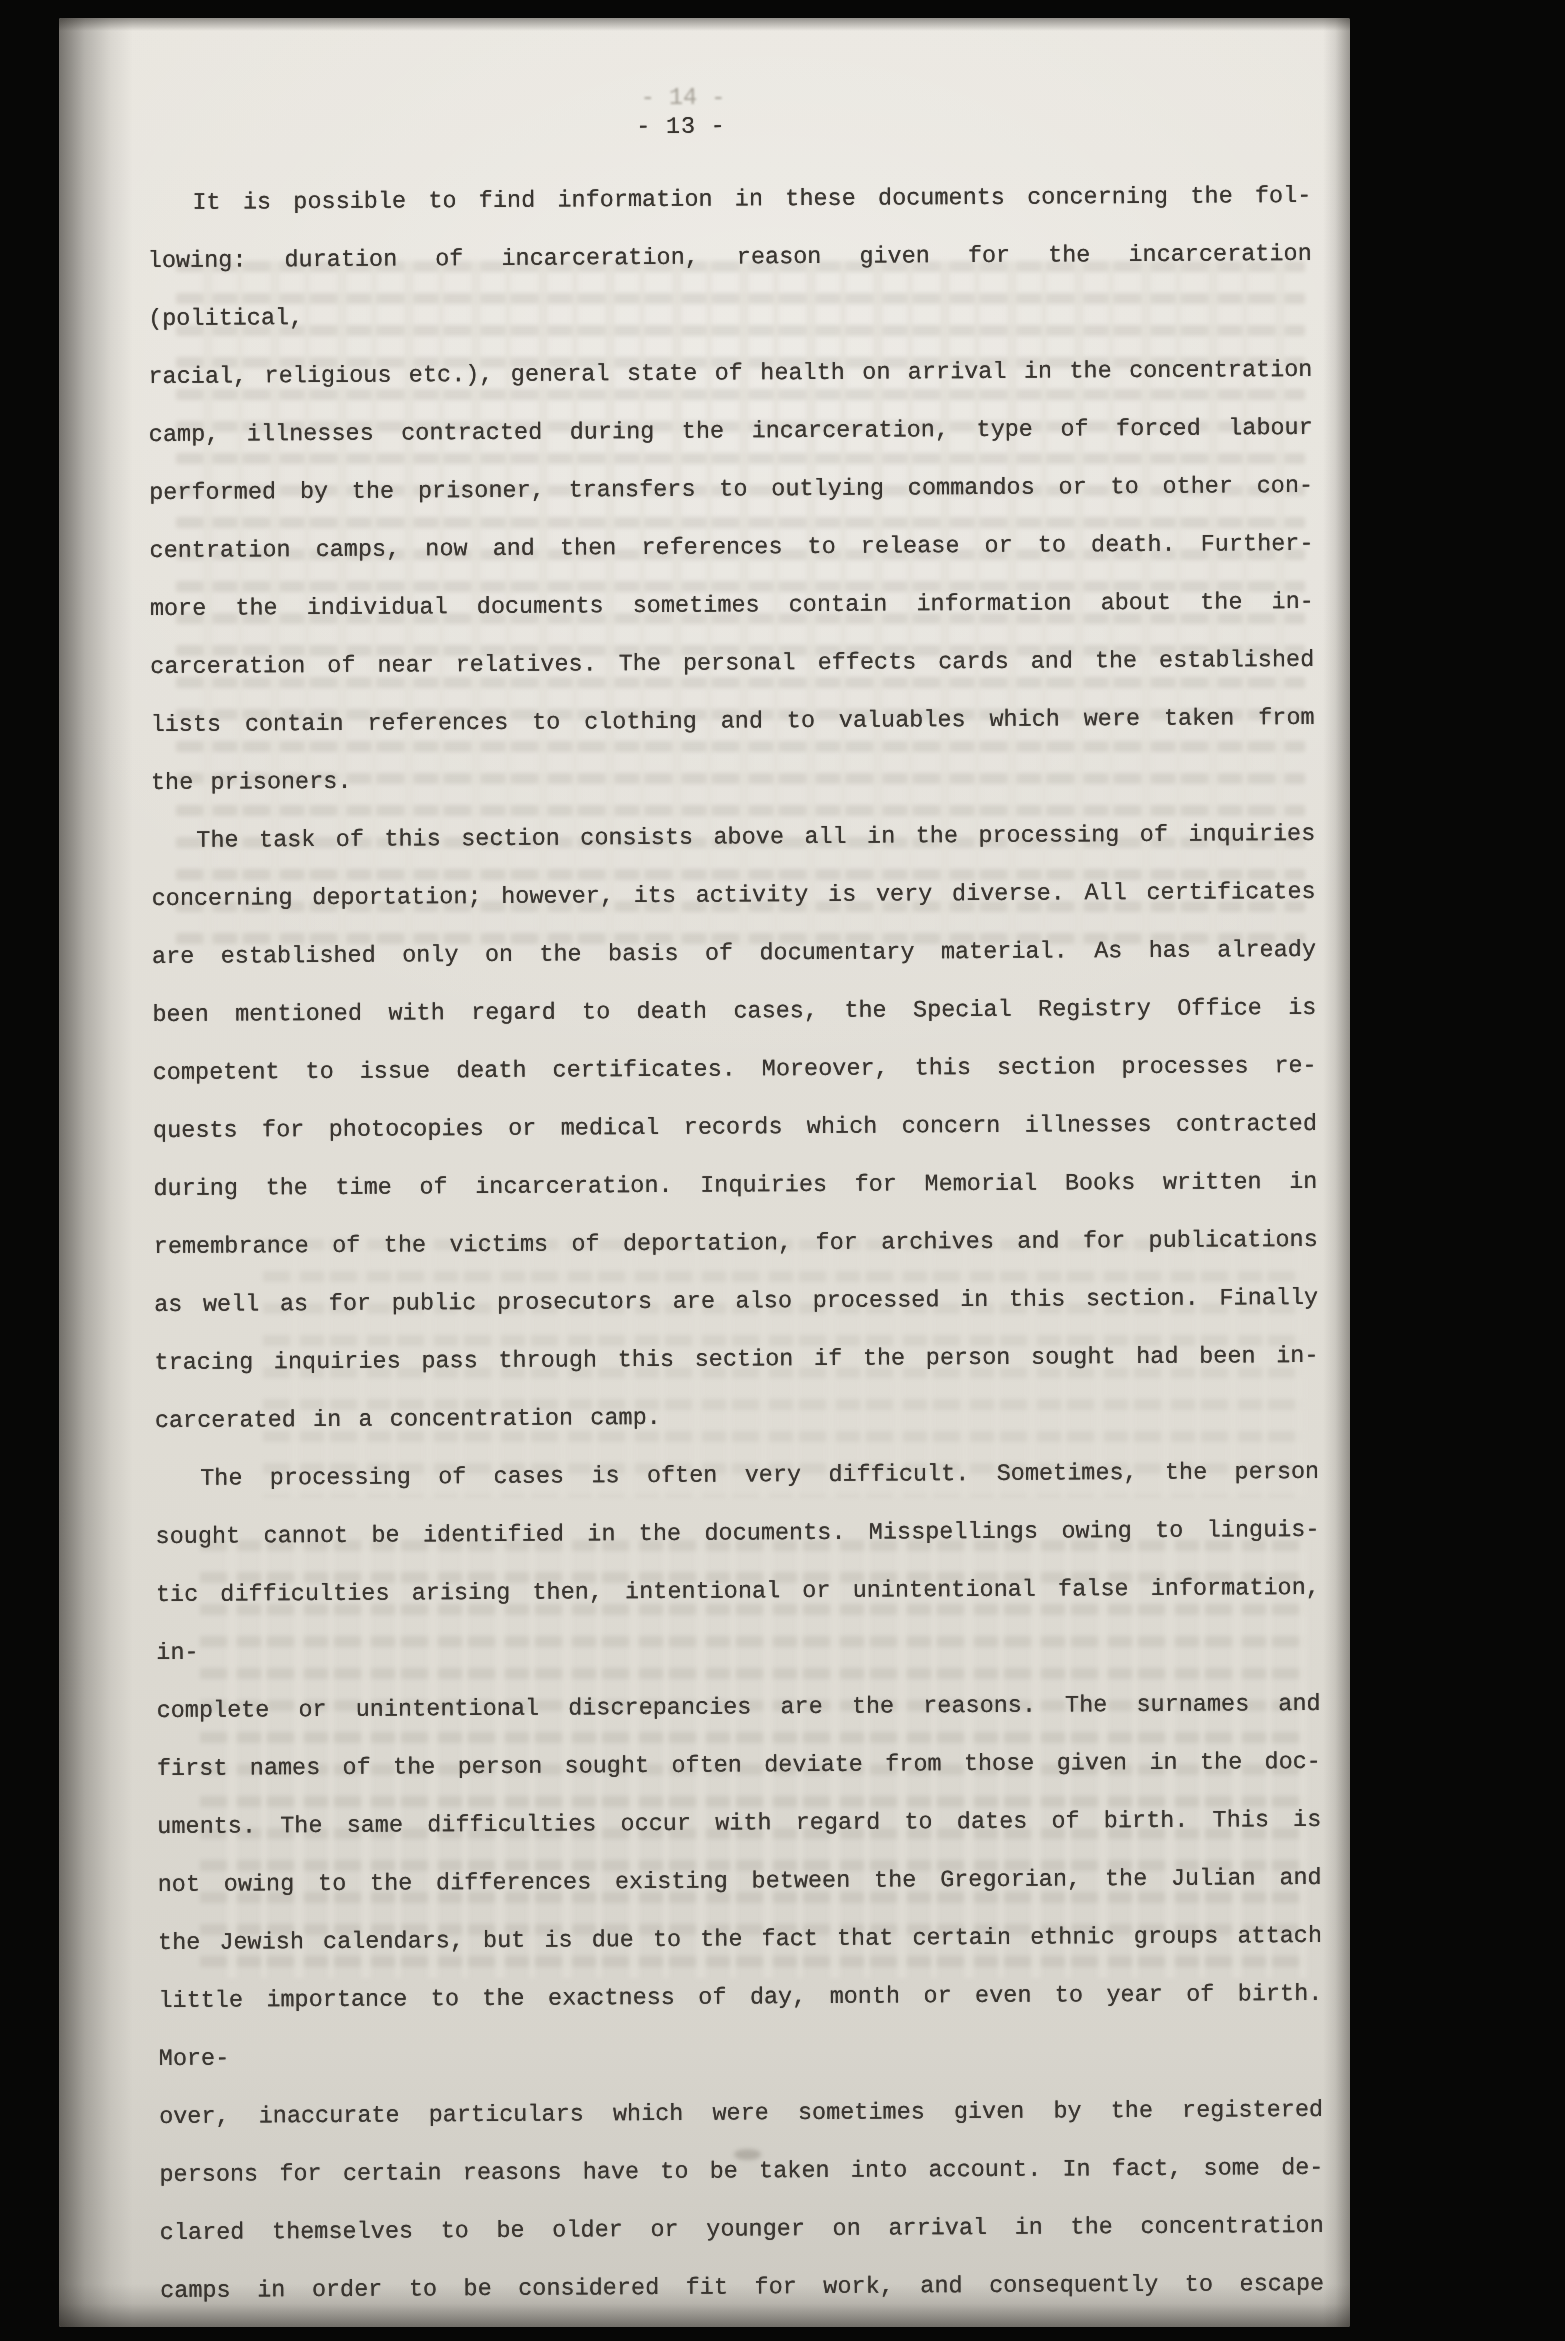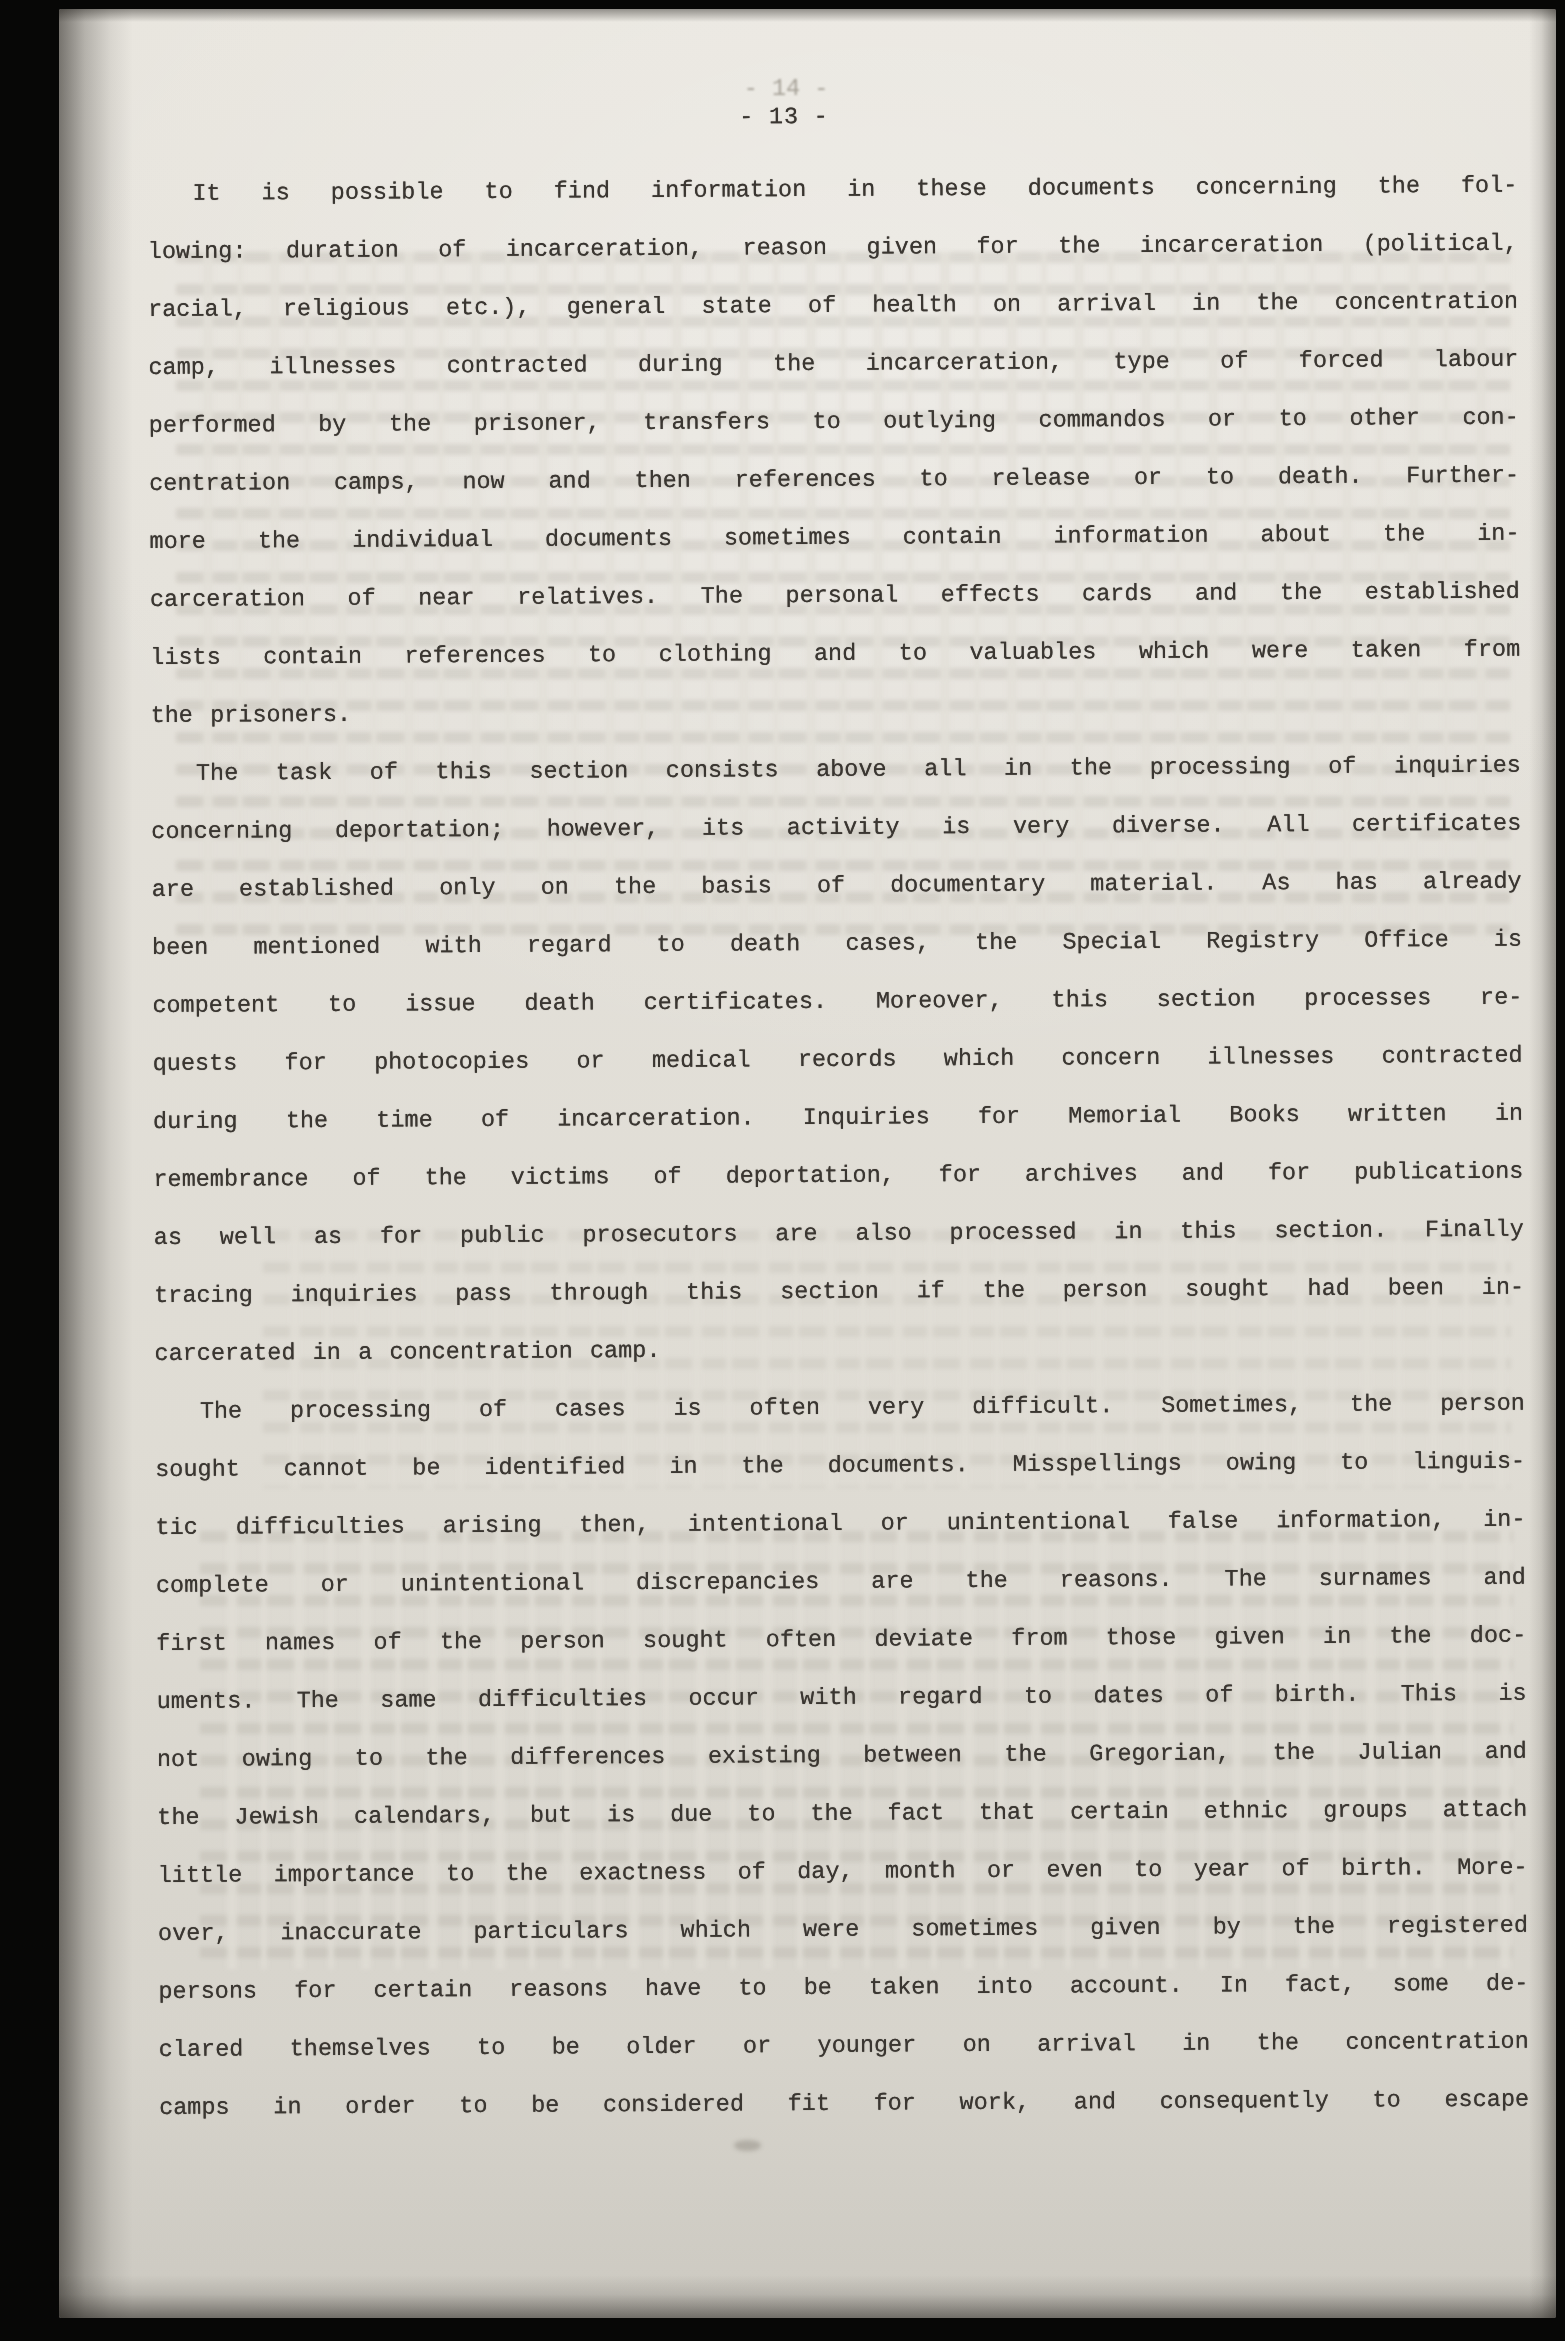--- a/index.html
+++ b/index.html
@@ -6,22 +6,22 @@
   html, body {
     width:1565px; height:2342px;
     background:#070706;
     overflow:hidden;
     font-family:"Liberation Mono","DejaVu Sans Mono",monospace;
   }
   body { position:relative; }
 
   
   .paper {
-    position:absolute; left:59px; top:9px;
-    width:1497px; height:2309px;
+    position:absolute; left:59px; top:18px;
+    width:1291px; height:2309px;
     background:
       radial-gradient(ellipse 1174px 939px at 55% 16%, rgba(255,255,255,0.28) 0%, rgba(255,255,255,0.10) 45%, rgba(255,255,255,0) 75%),
       linear-gradient(180deg, #e9e6df 0%, #e4e1da 30%, #dfdcd4 62%, #d7d4cc 88%, #ccc9c1 100%);
     border-radius:2.3px;
     overflow:hidden;
   }
 
   .edge { position:absolute; pointer-events:none; }
   .edge-left   { left:0; top:0; bottom:0; width:74px;
     background:linear-gradient(90deg, rgba(24,21,17,0.55) 0%, rgba(24,21,17,0.25) 35%, rgba(24,21,17,0.08) 70%, rgba(24,21,17,0) 100%); }

